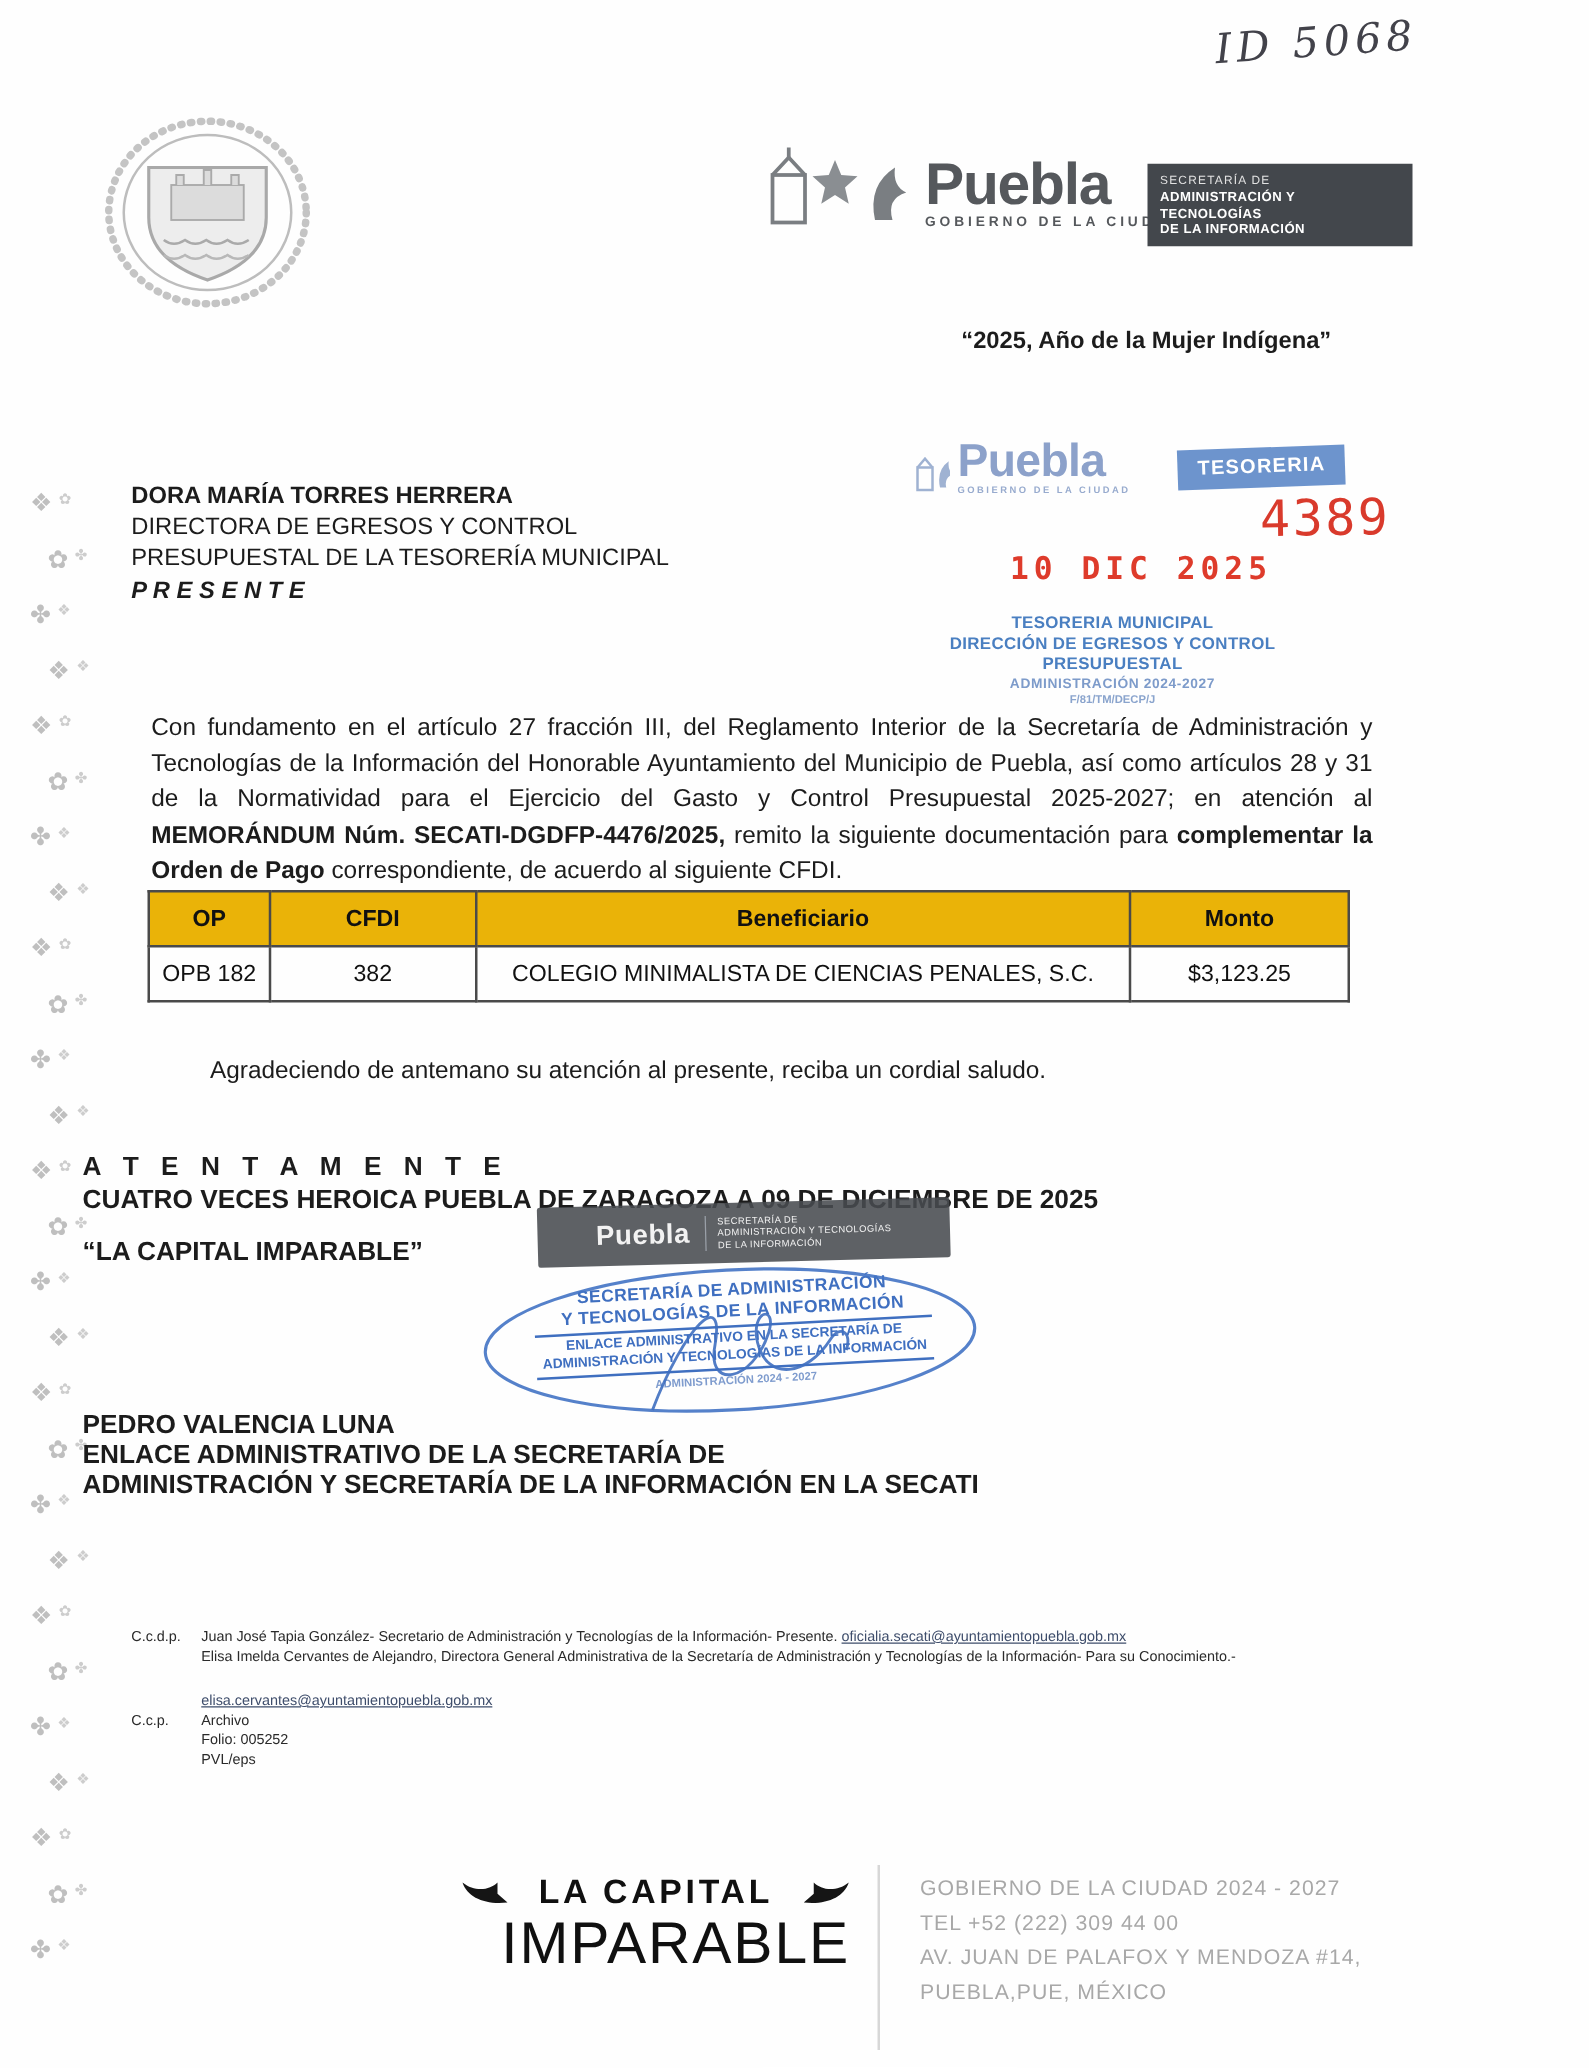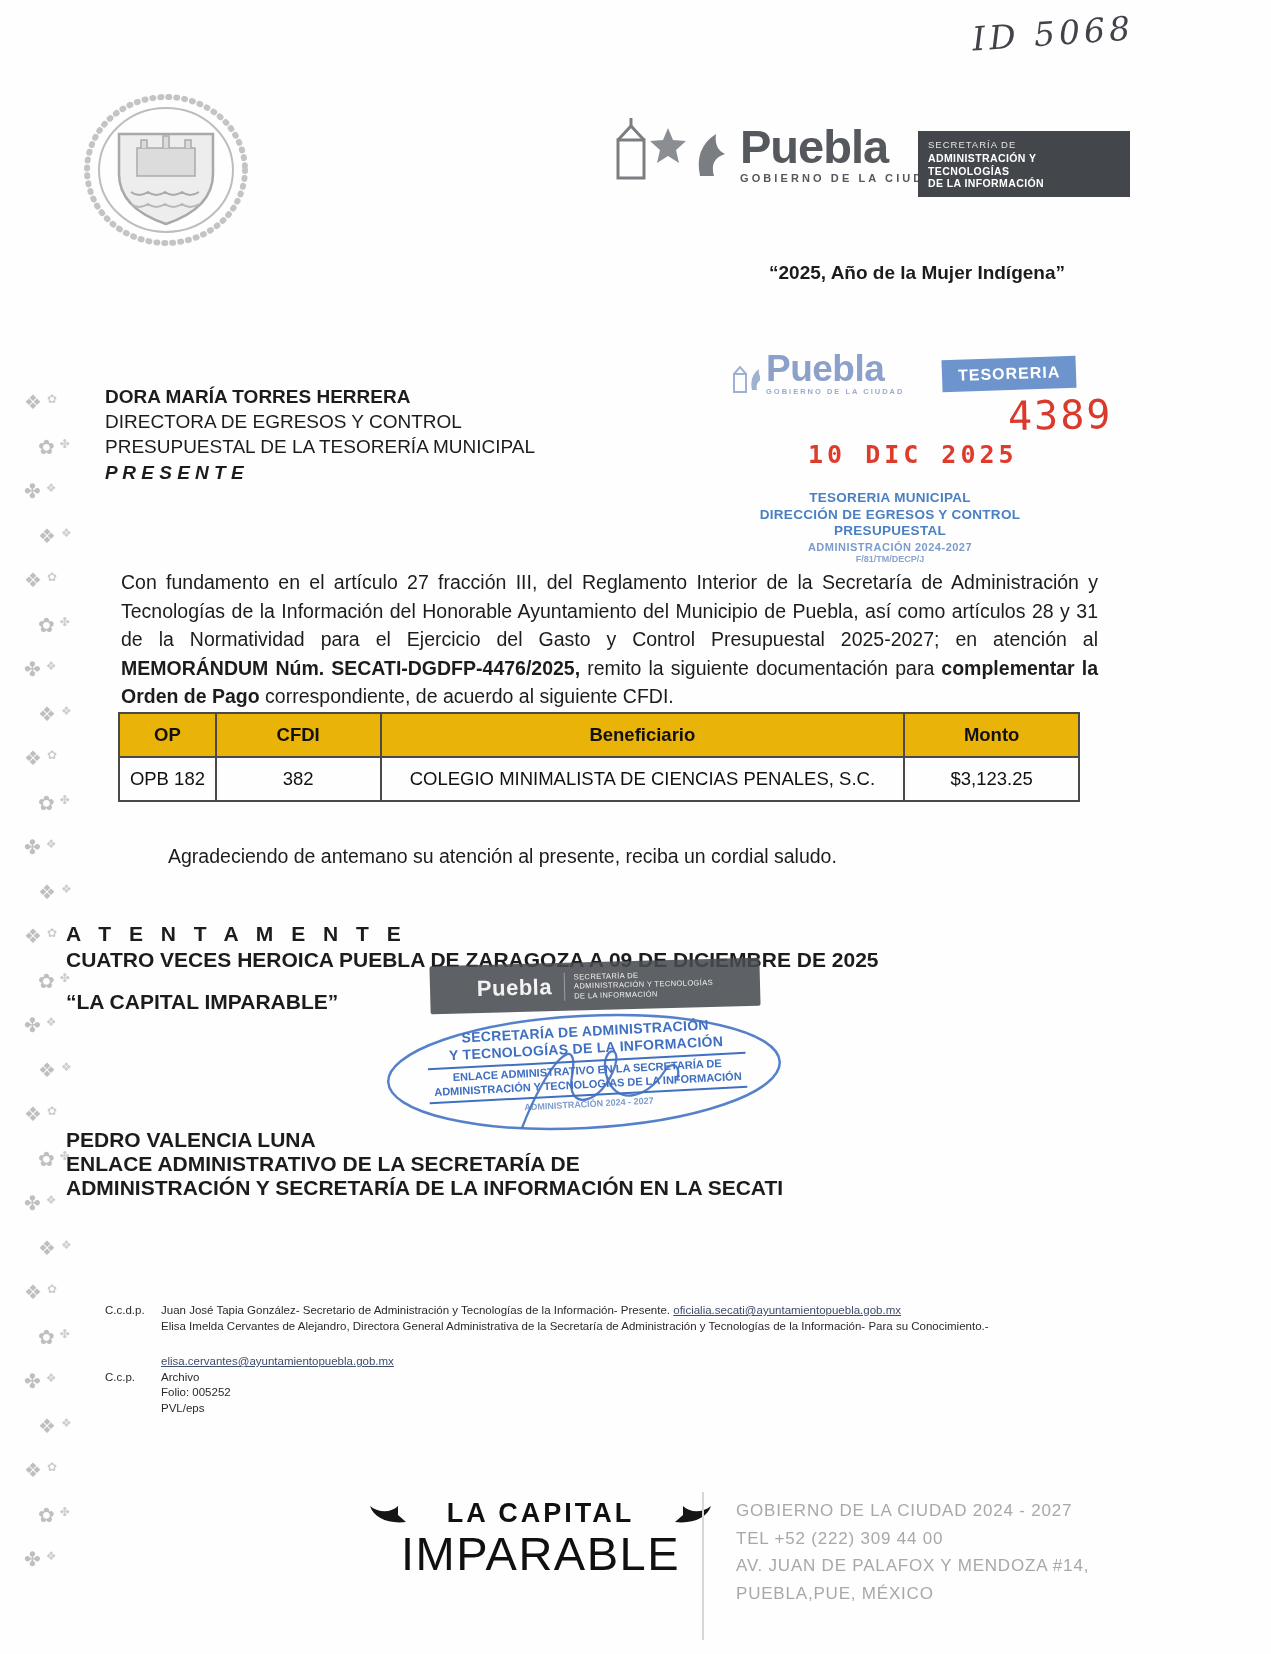--- a/index.html
+++ b/index.html
@@ -112,21 +112,21 @@
 
   
   .cc-block { position: absolute; left: 105px; top: 1303px; width: 1045px; font-size: 11.5px; line-height: 15.5px; color: #2a2a2a; }
   .cc-row { display: flex; }
   .cc-label { flex: 0 0 56px; }
   .cc-text { flex: 1; }
   .email { color: #3e4d6b; text-decoration: underline; cursor: pointer; margin-top: 20px; }
 
   
   .footer-brand { position: absolute; left: 368px; top: 1498px; width: 345px; text-align: center; color: #101010; }
-  .fb-top { display: flex; align-items: center; justify-content: space-between; gap: 23px; font-size: 27px; font-weight: bold; letter-spacing: 3px; }
+  .fb-top { display: flex; align-items: center; justify-content: flex-start; gap: 23px; font-size: 27px; font-weight: bold; letter-spacing: 3px; }
   .fb-big { font-size: 47px; font-weight: normal; letter-spacing: 1.5px; line-height: 50px; }
   .footer-divider { position: absolute; left: 702px; top: 1492px; width: 2px; height: 148px; background: #d7d7d7; }
   .footer-info { position: absolute; left: 736px; top: 1497px; font-size: 17px; line-height: 27.5px; color: #a8a8a8; letter-spacing: 0.8px; }
 
   
   .ornament-strip { position: absolute; left: 24px; top: 390px; width: 64px; }
   .orn { height: 44.5px; font-size: 20px; color: #bfbfbf; }
   .orn span { font-size: 12px; color: #cdcdcd; margin-left: 5px; vertical-align: 6px; }
 </style>
 </head>

